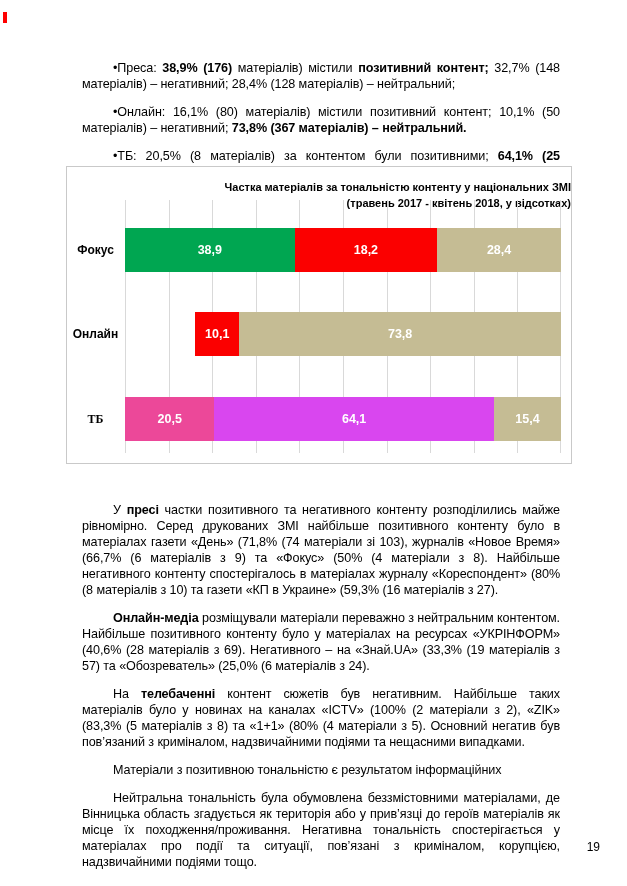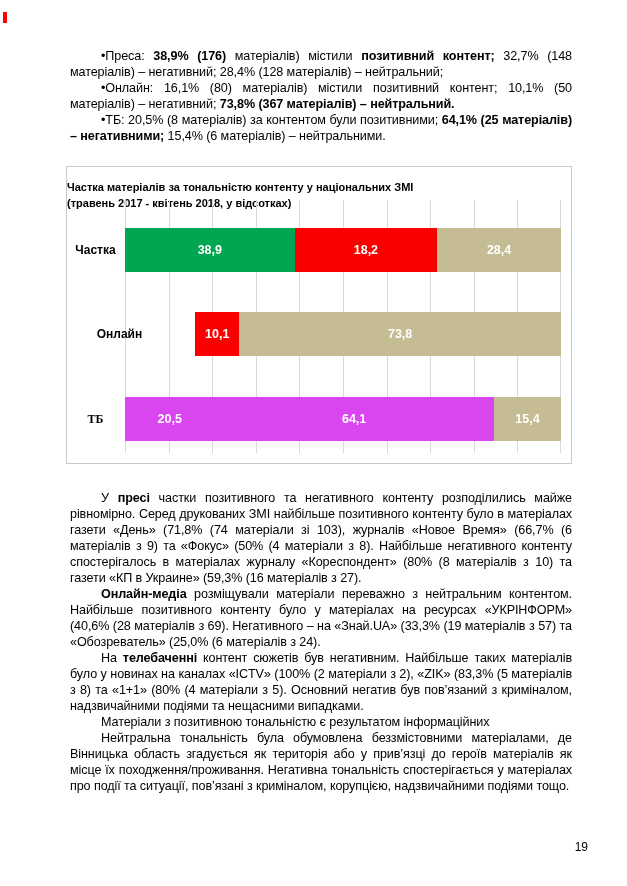--- a/index.html
+++ b/index.html
@@ -3,37 +3,37 @@
 <meta charset="utf-8">
 <style>
   html,body{margin:0;padding:0;}
   body{
     width:627px;height:886px;background:#ffffff;position:relative;overflow:hidden;
     font-family:"Liberation Sans","DejaVu Sans",sans-serif;color:#000;
   }
   .revision-mark{position:absolute;left:3px;top:12px;width:4px;height:11px;}
   .text-block{position:absolute;left:70px;width:502px;font-size:12.6px;line-height:16px;
     text-align:justify;letter-spacing:-0.1px;}
-  .text-block .para{margin:0;text-indent:31px;}
+  .text-block .para{margin:12px;text-indent:31px;}
   #top-text{top:48px;}
   #body-text{top:490px;}
   b{font-weight:bold;}
   
   .chart-box{position:absolute;left:66px;top:166px;width:504px;height:296px;
     border:1px solid #c9c9c9;background:#fff;}
-  .chart-title{position:absolute;top:13px;left:0;width:100%;text-align:left;
+  .chart-title{position:absolute;top:13px;left:0;width:100%;text-align:right;
     font-weight:bold;font-size:11px;line-height:15.5px;color:#000;}
   .plot{position:absolute;left:58px;top:33px;width:436px;height:253px;}
   .grid{position:absolute;top:0;bottom:0;width:1px;background:#d9d9d9;}
   .bar-row{position:absolute;left:0;width:100%;height:44px;display:flex;z-index:2;justify-content:flex-end;}
   .seg{height:100%;display:flex;align-items:center;justify-content:center;
     color:#fff;font-weight:bold;font-size:12.5px;overflow:hidden;}
   .cat{position:absolute;left:1px;width:55px;height:44px;line-height:44px;
     text-align:center;font-weight:bold;font-size:12px;}
-  .page-number{position:absolute;top:840px;right:39px;font-size:12px;line-height:14px;}
+  .page-number{position:absolute;top:840px;right:27px;font-size:12px;line-height:14px;}
 </style>
 </head>
 <body>
 
 <div class="revision-mark" style="background: rgb(254, 0, 0);"></div>
 
 <div id="top-text" class="text-block">
     <p class="para"><span>•Преса: </span><b>38,9% (176)</b><span> матеріалів) містили </span><b>позитивний контент;</b><span> 32,7% (148 матеріалів) – негативний; 28,4% (128 матеріалів) – нейтральний;</span></p>
     <p class="para"><span>•Онлайн: 16,1% (80) матеріалів) містили позитивний контент; 10,1% (50 матеріалів) – негативний; </span><b>73,8% (367 матеріалів) – нейтральний.</b></p>
     <p class="para"><span>•ТБ: 20,5% (8 матеріалів) за контентом були позитивними; </span><b>64,1% (25 матеріалів) – негативними;</b><span> 15,4% (6 матеріалів) – нейтральними.</span></p>
@@ -59,27 +59,27 @@
       <div class="bar-row" style="top: 28px;">
         <div class="seg" style="width: 38.9%; background: rgb(0, 166, 81);">38,9</div>
         <div class="seg" style="width: 32.7%; background: rgb(251, 0, 0);">18,2</div>
         <div class="seg" style="width: 28.4%; background: rgb(197, 188, 148);">28,4</div>
       </div>
       <div class="bar-row" style="top: 112px;">
         <div class="seg" style="width: 10.1%; background: rgb(251, 0, 0);">10,1</div>
         <div class="seg" style="width: 73.8%; background: rgb(197, 188, 148);">73,8</div>
       </div>
       <div class="bar-row" style="top: 197px;">
-        <div class="seg" style="width: 20.5%; background: #d946ef;">20,5</div>
+        <div class="seg" style="width: 20.5%; background: #ec4899;">20,5</div>
         <div class="seg" style="width: 64.1%; background: #d946ef;">64,1</div>
         <div class="seg" style="width: 15.4%; background: rgb(197, 188, 148);">15,4</div>
       </div>
     </div>
-<div class="cat" style="top: 61px;">Частка</div>
-    <div class="cat" style="top: 145px; padding-left: 24px;">Онлайн</div>
+<div class="cat" style="top: 61px;">Фокус</div>
+    <div class="cat" style="top: 145px;">Онлайн</div>
     <div class="cat" style="top: 230px; font-family: Liberation Serif, serif;">ТБ</div>
   </div>
 
 <div id="body-text" class="text-block">
     <p class="para"><span>У </span><b>пресі</b><span> частки позитивного та негативного контенту розподілились майже рівномірно. Серед друкованих ЗМІ найбільше позитивного контенту було в матеріалах газети «День» (71,8% (74 матеріали зі 103), журналів «Новое Время» (66,7% (6 матеріалів з 9) та «Фокус» (50% (4 матеріали з 8). Найбільше негативного контенту спостерігалось в матеріалах журналу «Кореспондент» (80% (8 матеріалів з 10) та газети «КП в Украине» (59,3% (16 матеріалів з 27).</span></p>
     <p class="para"><b>Онлайн-медіа</b><span> розміщували матеріали переважно з нейтральним контентом. Найбільше позитивного контенту було у матеріалах на ресурсах «УКРІНФОРМ» (40,6% (28 матеріалів з 69). Негативного – на «Знай.UA» (33,3% (19 матеріалів з 57) та «Обозреватель» (25,0% (6 матеріалів з 24).</span></p>
     <p class="para"><span>На </span><b>телебаченні</b><span> контент сюжетів був негативним. Найбільше таких матеріалів було у новинах на каналах «ICTV» (100% (2 матеріали з 2), «ZIK» (83,3% (5 матеріалів з 8) та «1+1» (80% (4 матеріали з 5). Основний негатив був пов’язаний з криміналом, надзвичайними подіями та нещасними випадками.</span></p>
     <p class="para"><span>Матеріали з позитивною тональністю є результатом інформаційних</span></p>
     <p class="para"><span>Нейтральна тональність була обумовлена беззмістовними матеріалами, де Вінницька область згадується як територія або у прив’язці до героїв матеріалів як місце їх походження/проживання. Негативна тональність спостерігається у матеріалах про події та ситуації, пов’язані з криміналом, корупцією, надзвичайними подіями тощо.</span></p>
   </div>

